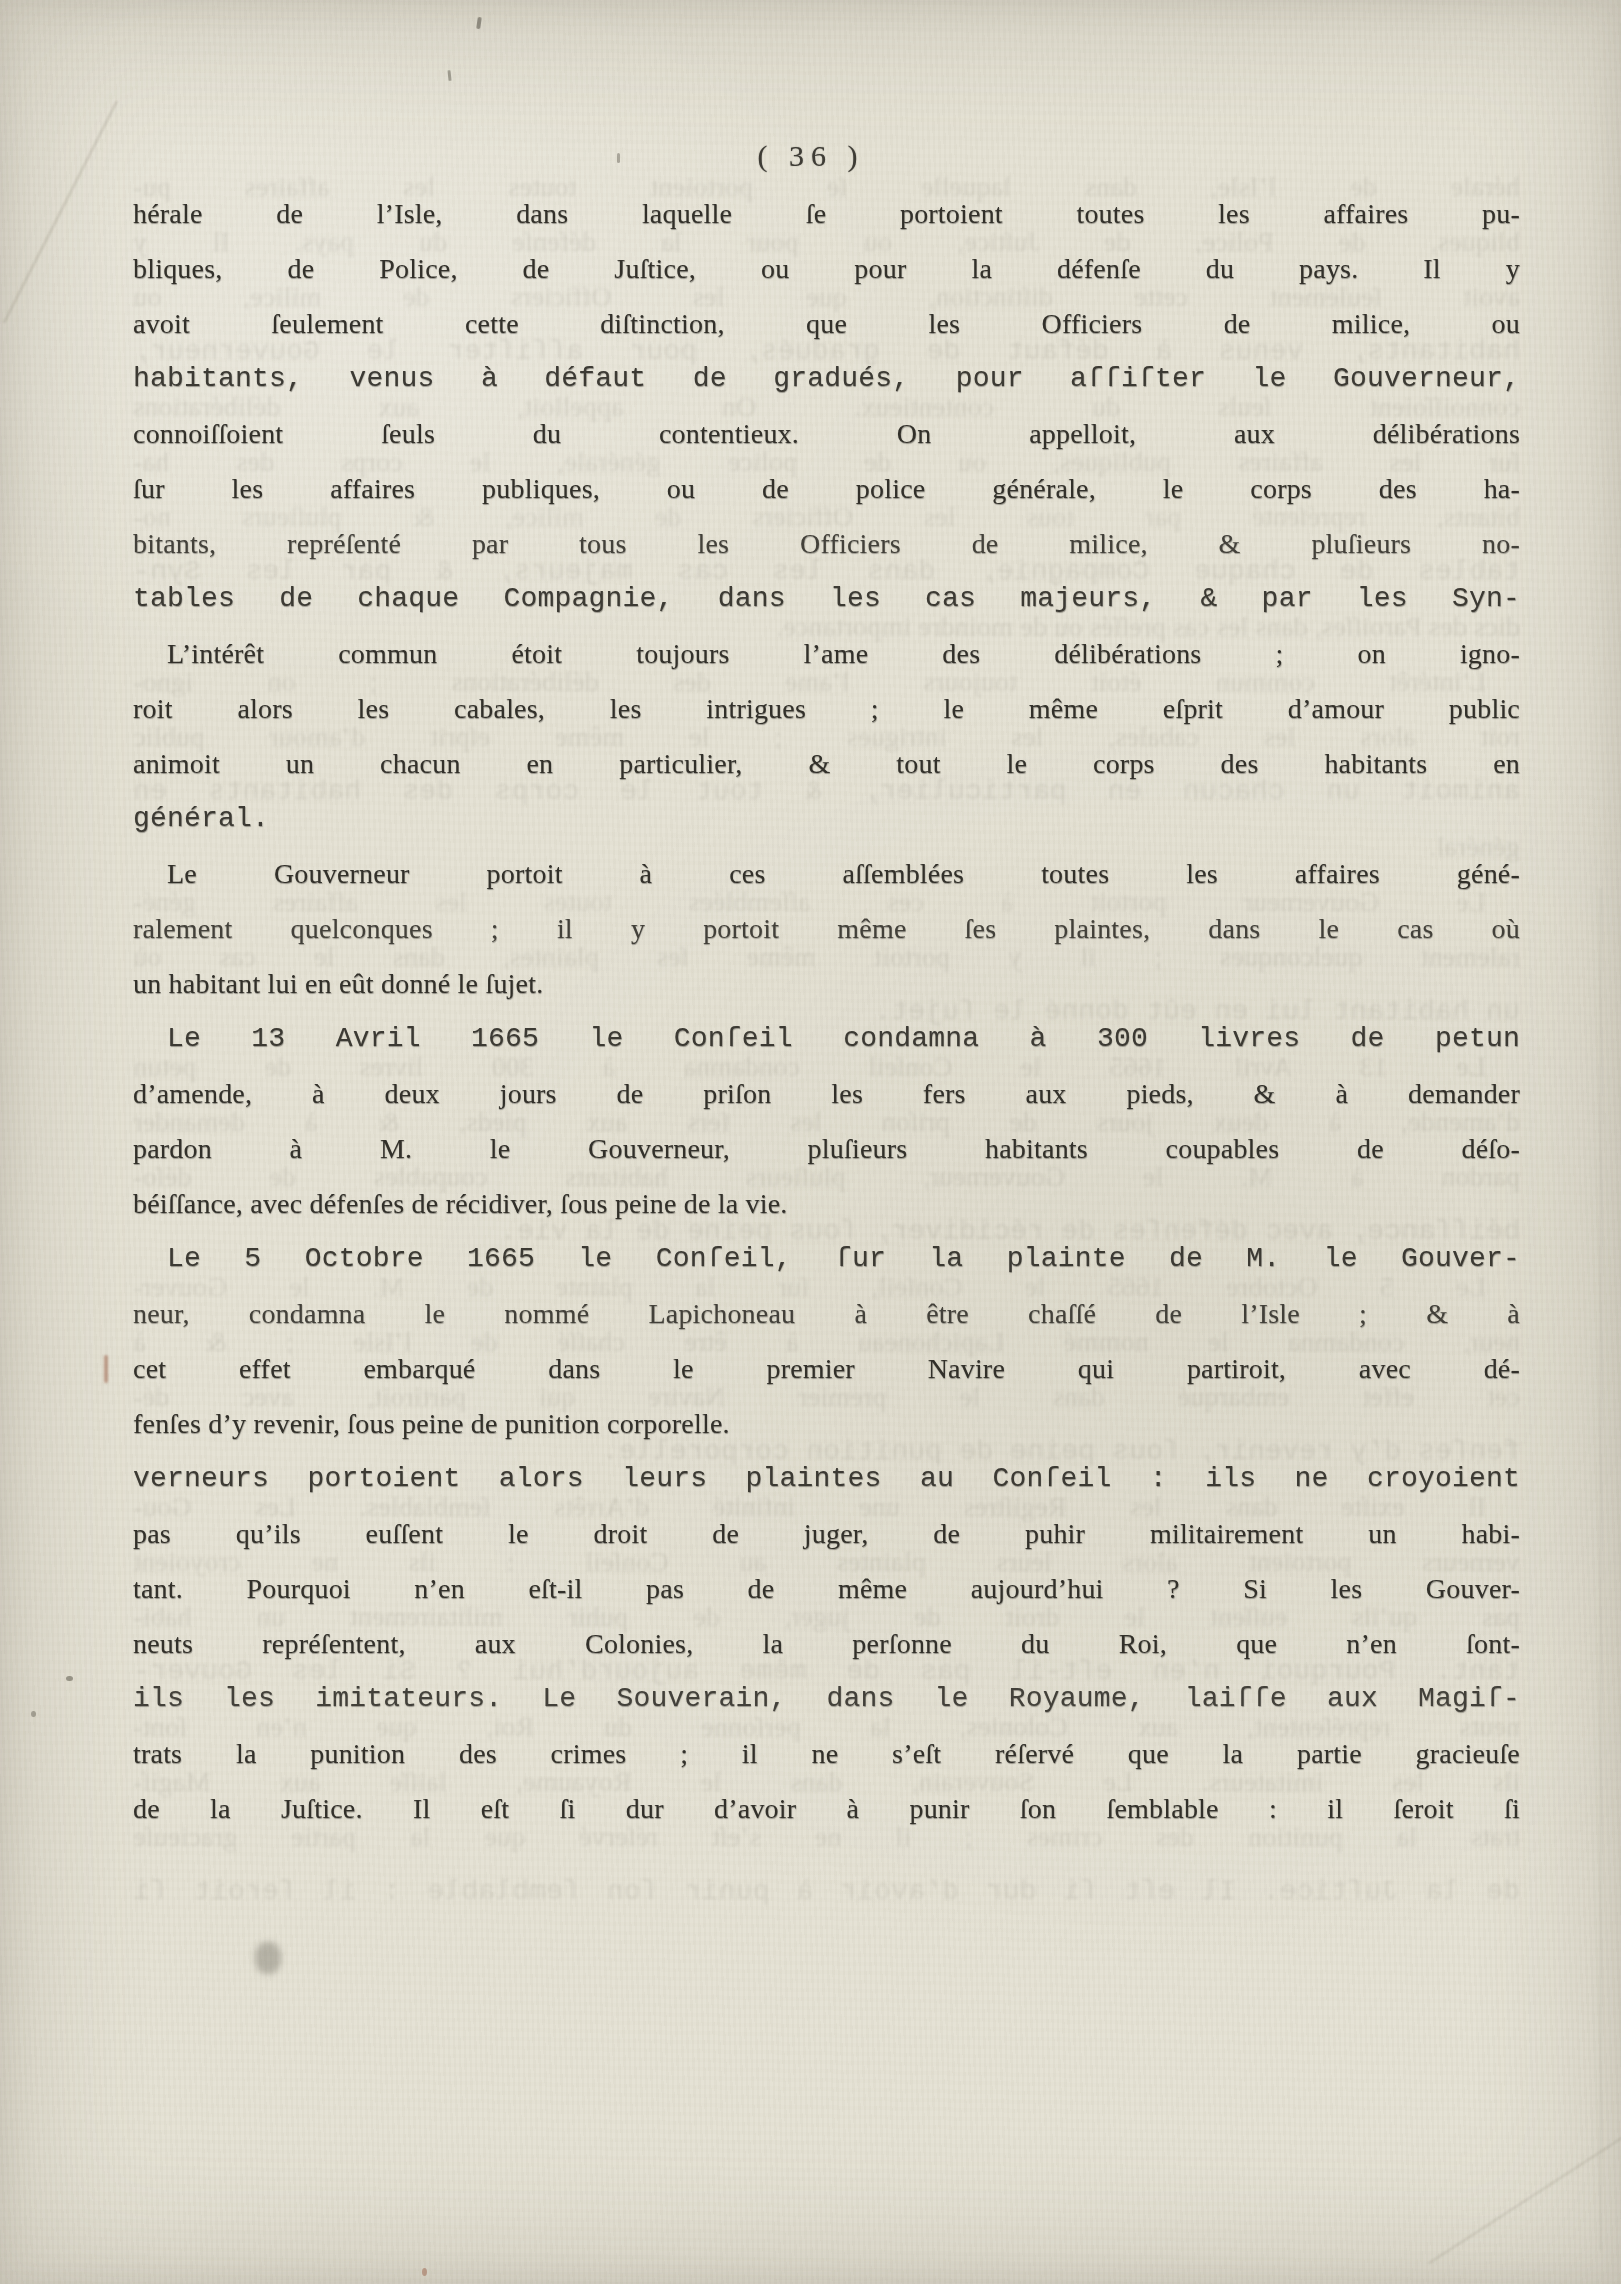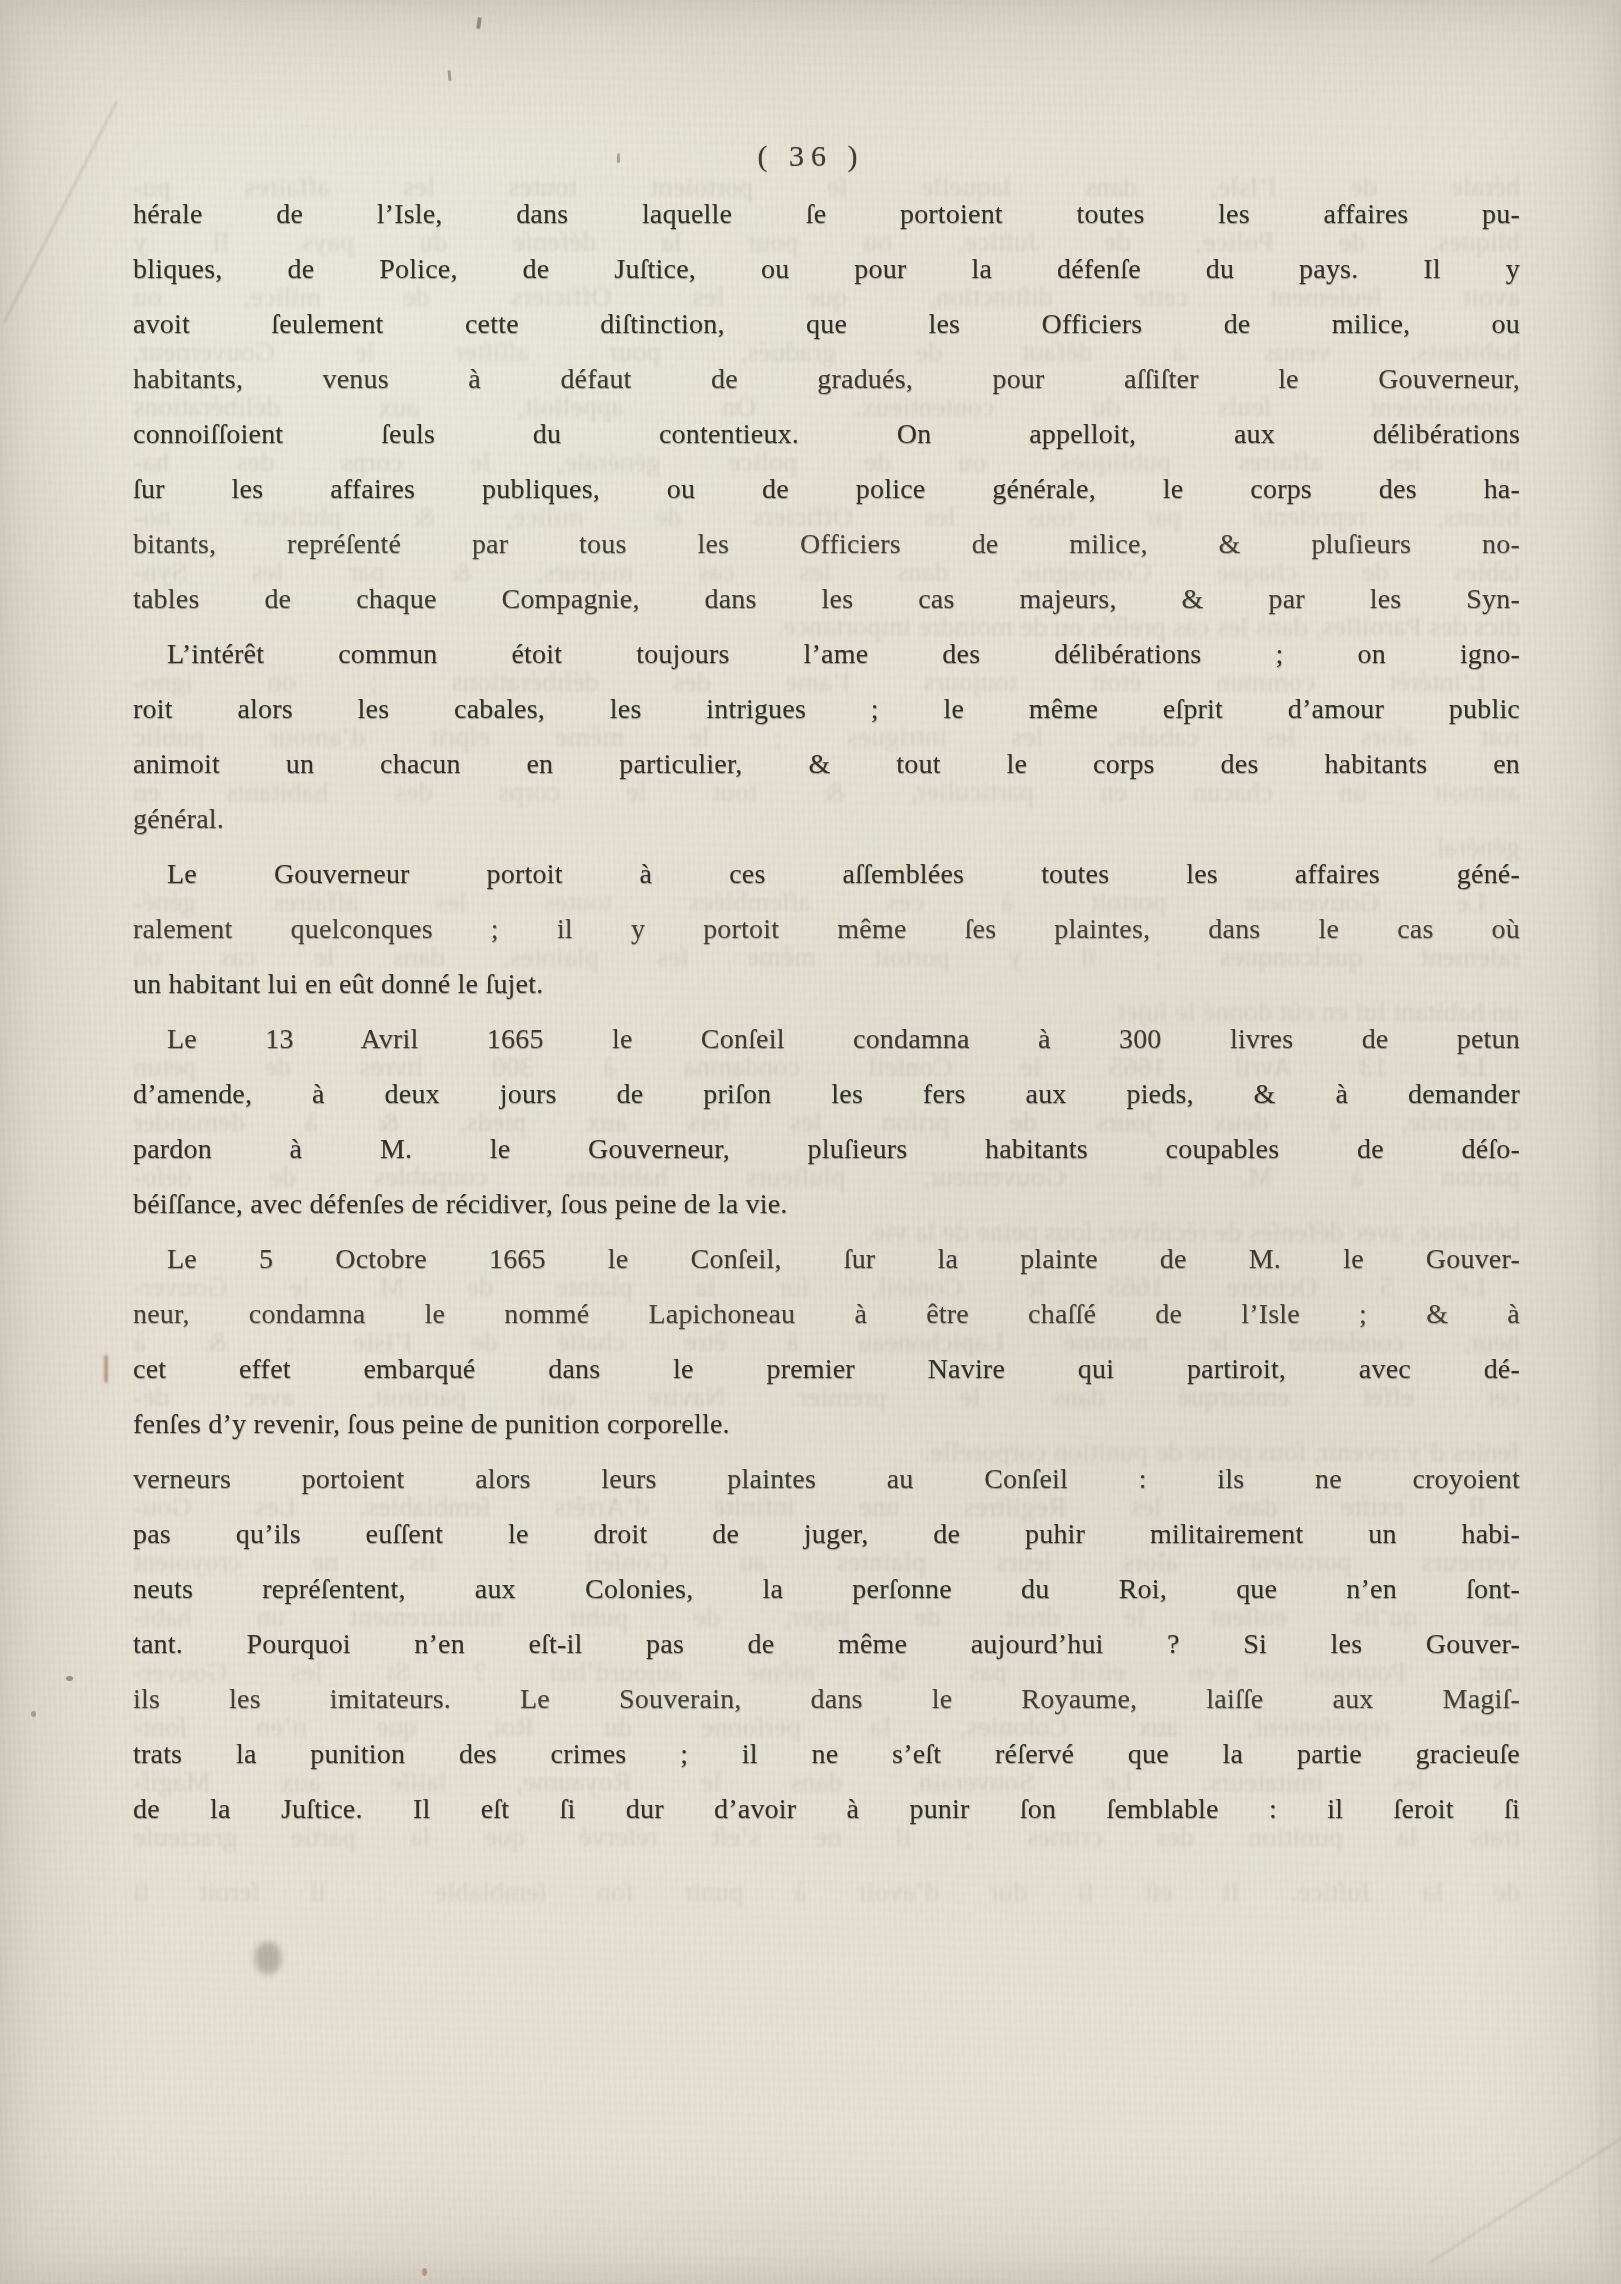--- a/index.html
+++ b/index.html
@@ -27,21 +27,21 @@
     text-shadow:0 0 1.2px rgba(47,45,39,.55);
   }
   .text-block{
     position:absolute;left:133px;top:186px;width:1387px;
     font-size:28px;line-height:55px;color:var(--ink);letter-spacing:0.2px;
     text-shadow:0.4px 0.5px 0.9px rgba(47,45,39,.45);
   }
   .line{text-align:justify;text-align-last:justify;}
   .line.para-last{text-align-last:left;}
   .line.indent{text-indent:34px;}
-  .line:nth-child(4n){opacity:.94;}
+  .line:nth-child(4n){opacity:.94;font-family:Liberation Mono, monospace;}
   .line:nth-child(7n){opacity:.90;}
   
   .ghost{
     top:159px;transform:scaleX(-1);filter:blur(1.8px);opacity:.105;
     text-shadow:none;color:#4a463c;
   }
   .artifact{position:absolute;pointer-events:none;}
   .crease-topleft{left:116px;top:101px;width:1.8px;height:249px;background:rgba(124,118,100,.28);
     transform:rotate(27deg);transform-origin:top;filter:blur(1.2px);}
   .crease-right{right:21px;top:888px;width:1.2px;height:1362px;background:rgba(124,118,100,.20);filter:blur(0.9px);}
@@ -129,21 +129,21 @@
       <div class="line indent">Le 13 Avril 1665 le Conſeil condamna à 300 livres de petun</div>
       <div class="line">d’amende, à deux jours de priſon les fers aux pieds, &amp; à demander</div>
       <div class="line">pardon à M. le Gouverneur, pluſieurs habitants coupables de déſo-</div>
       <div class="line para-last">béiſſance, avec défenſes de récidiver, ſous peine de la vie.</div>
       <div class="line indent">Le 5 Octobre 1665 le Conſeil, ſur la plainte de M. le Gouver-</div>
       <div class="line">neur, condamna le nommé Lapichoneau à être chaſſé de l’Isle ; &amp; à</div>
       <div class="line">cet effet embarqué dans le premier Navire qui partiroit, avec dé-</div>
       <div class="line para-last">fenſes d’y revenir, ſous peine de punition corporelle.</div>
       <div class="line">verneurs portoient alors leurs plaintes au Conſeil : ils ne croyoient</div>
       <div class="line">pas qu’ils euſſent le droit de juger, de puhir militairement un habi-</div>
+      <div class="line">tant. Pourquoi n’en eſt-il pas de même aujourd’hui ? Si les Gouver-</div>
       <div class="line">neuts repréſentent, aux Colonies, la perſonne du Roi, que n’en ſont-</div>
-      <div class="line">tant. Pourquoi n’en eſt-il pas de même aujourd’hui ? Si les Gouver-</div>
       <div class="line">ils les imitateurs. Le Souverain, dans le Royaume, laiſſe aux Magiſ-</div>
       <div class="line">trats la punition des crimes ; il ne s’eſt réſervé que la partie gracieuſe</div>
       <div class="line">de la Juſtice. Il eſt ſi dur d’avoir à punir ſon ſemblable : il ſeroit ſi</div>
     </div>
 
 </div>
 
 
 </body></html>

